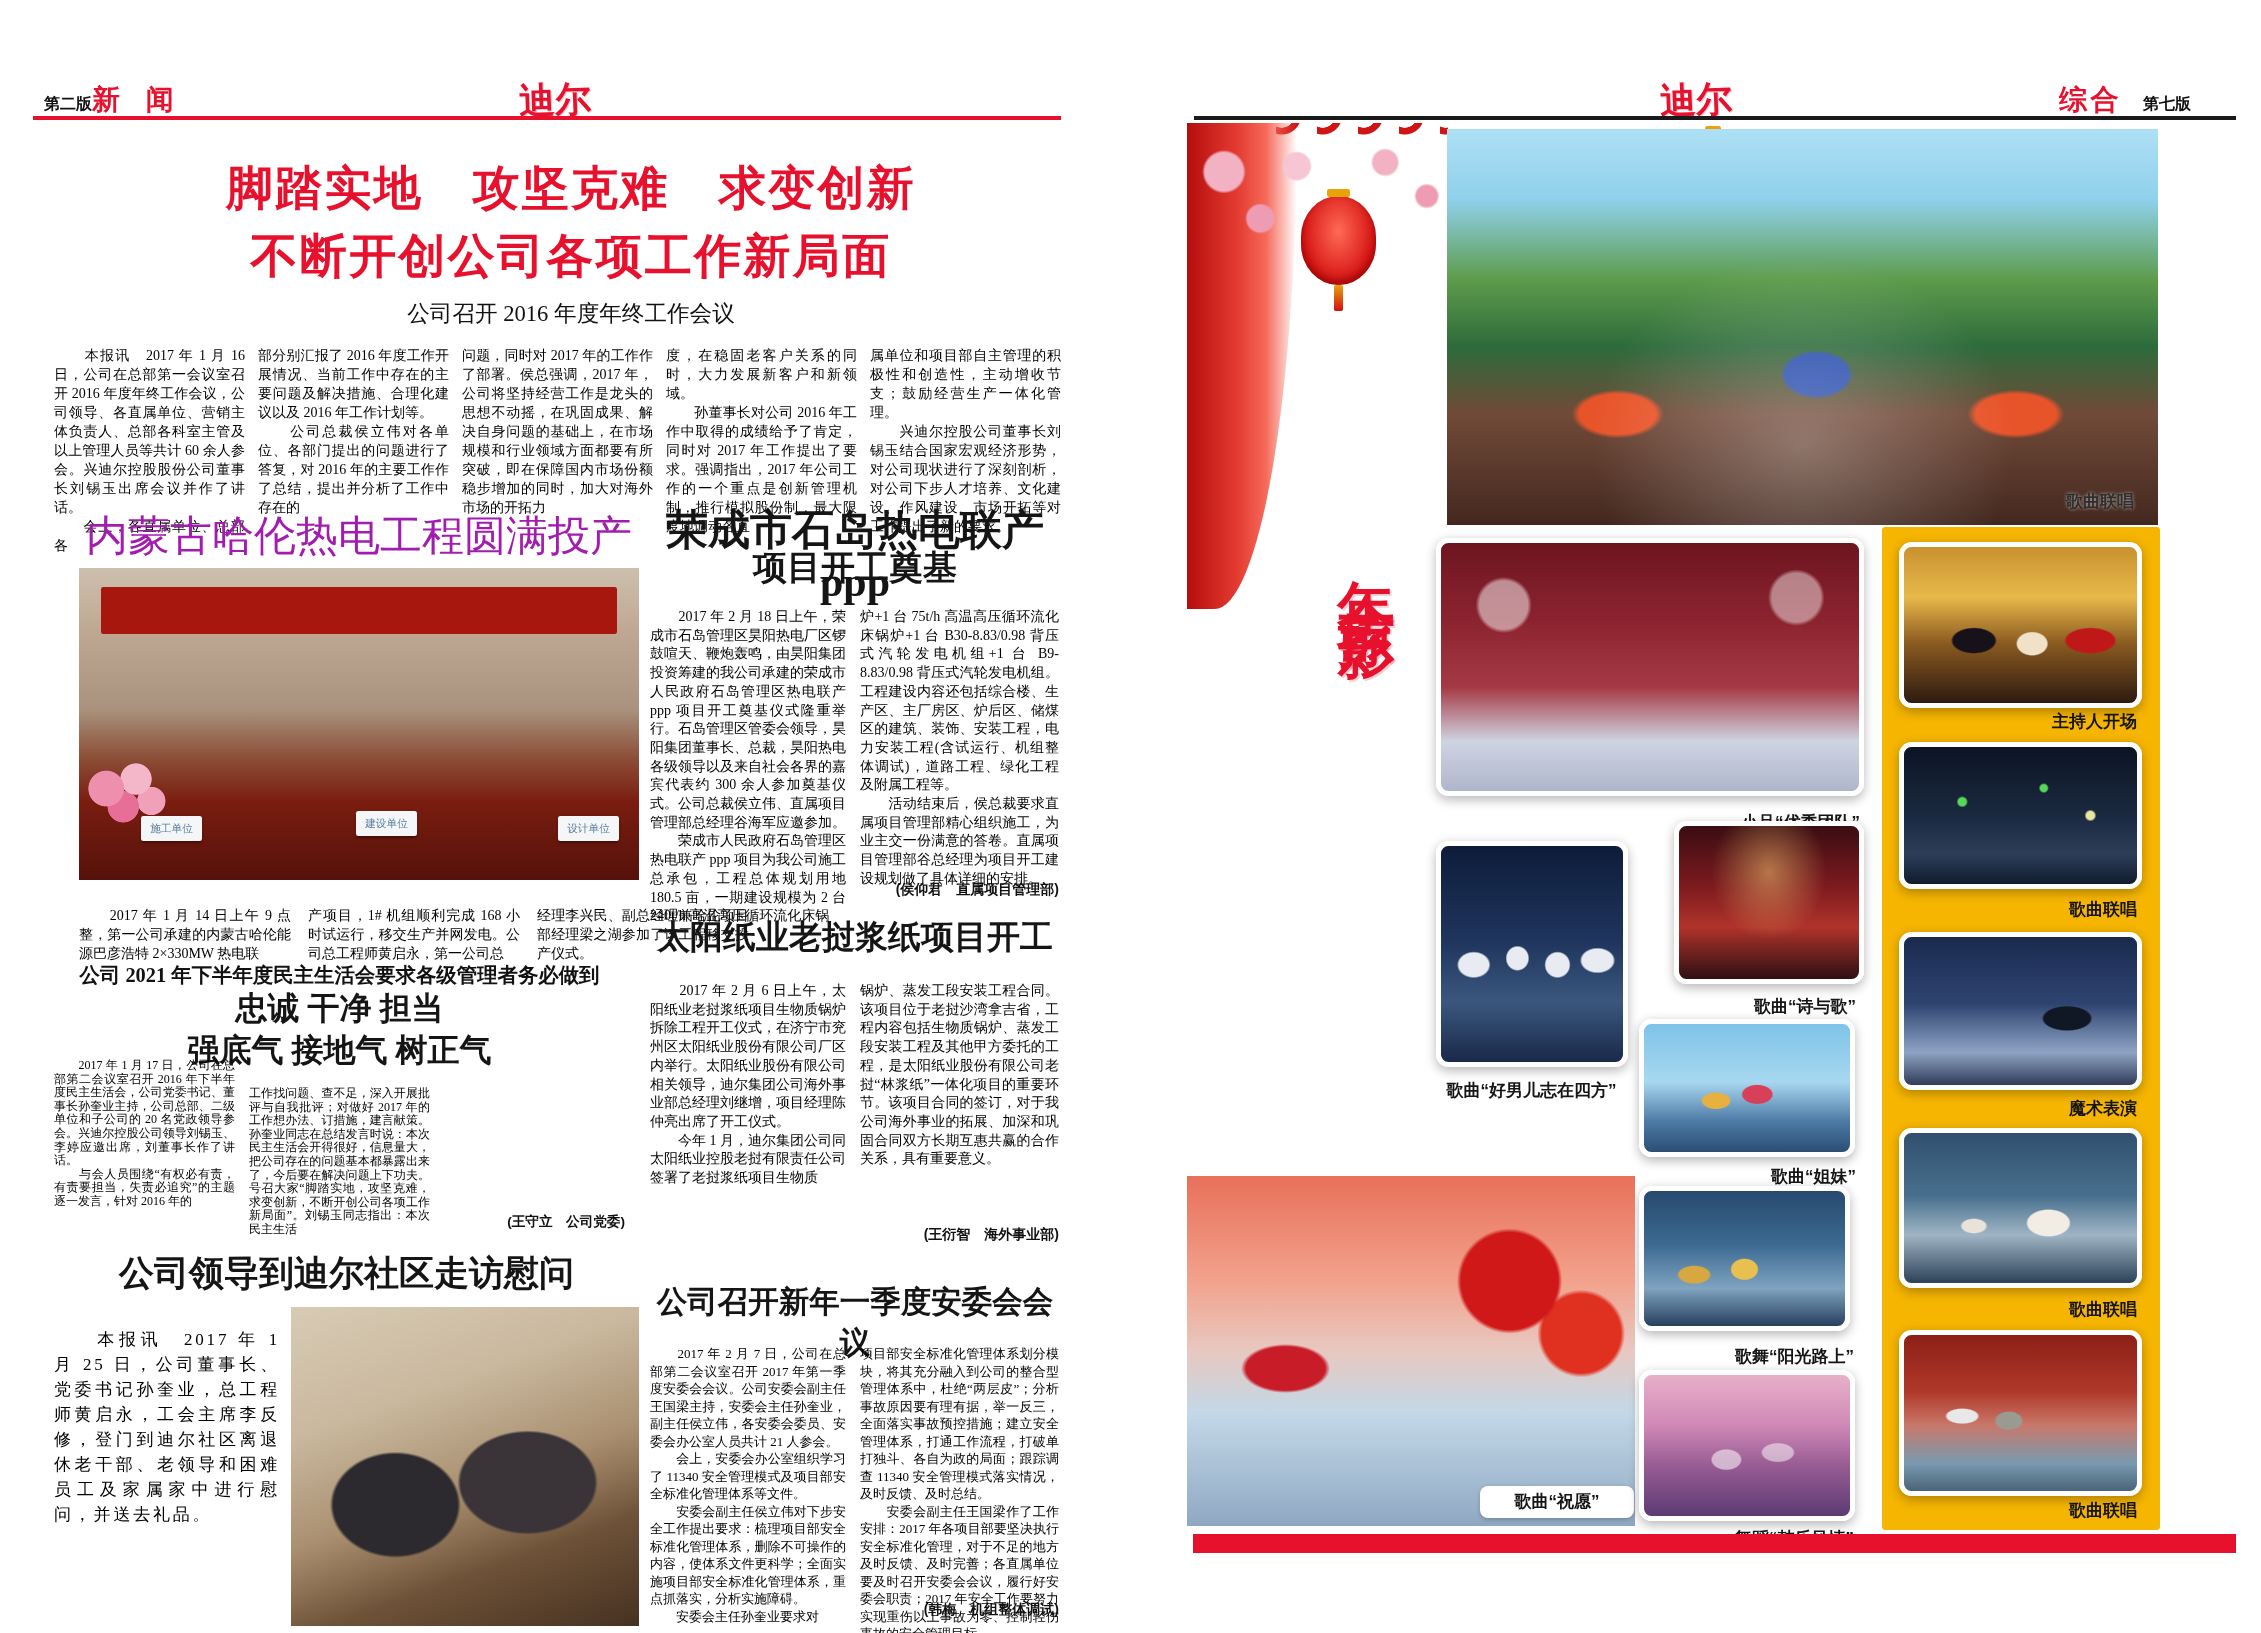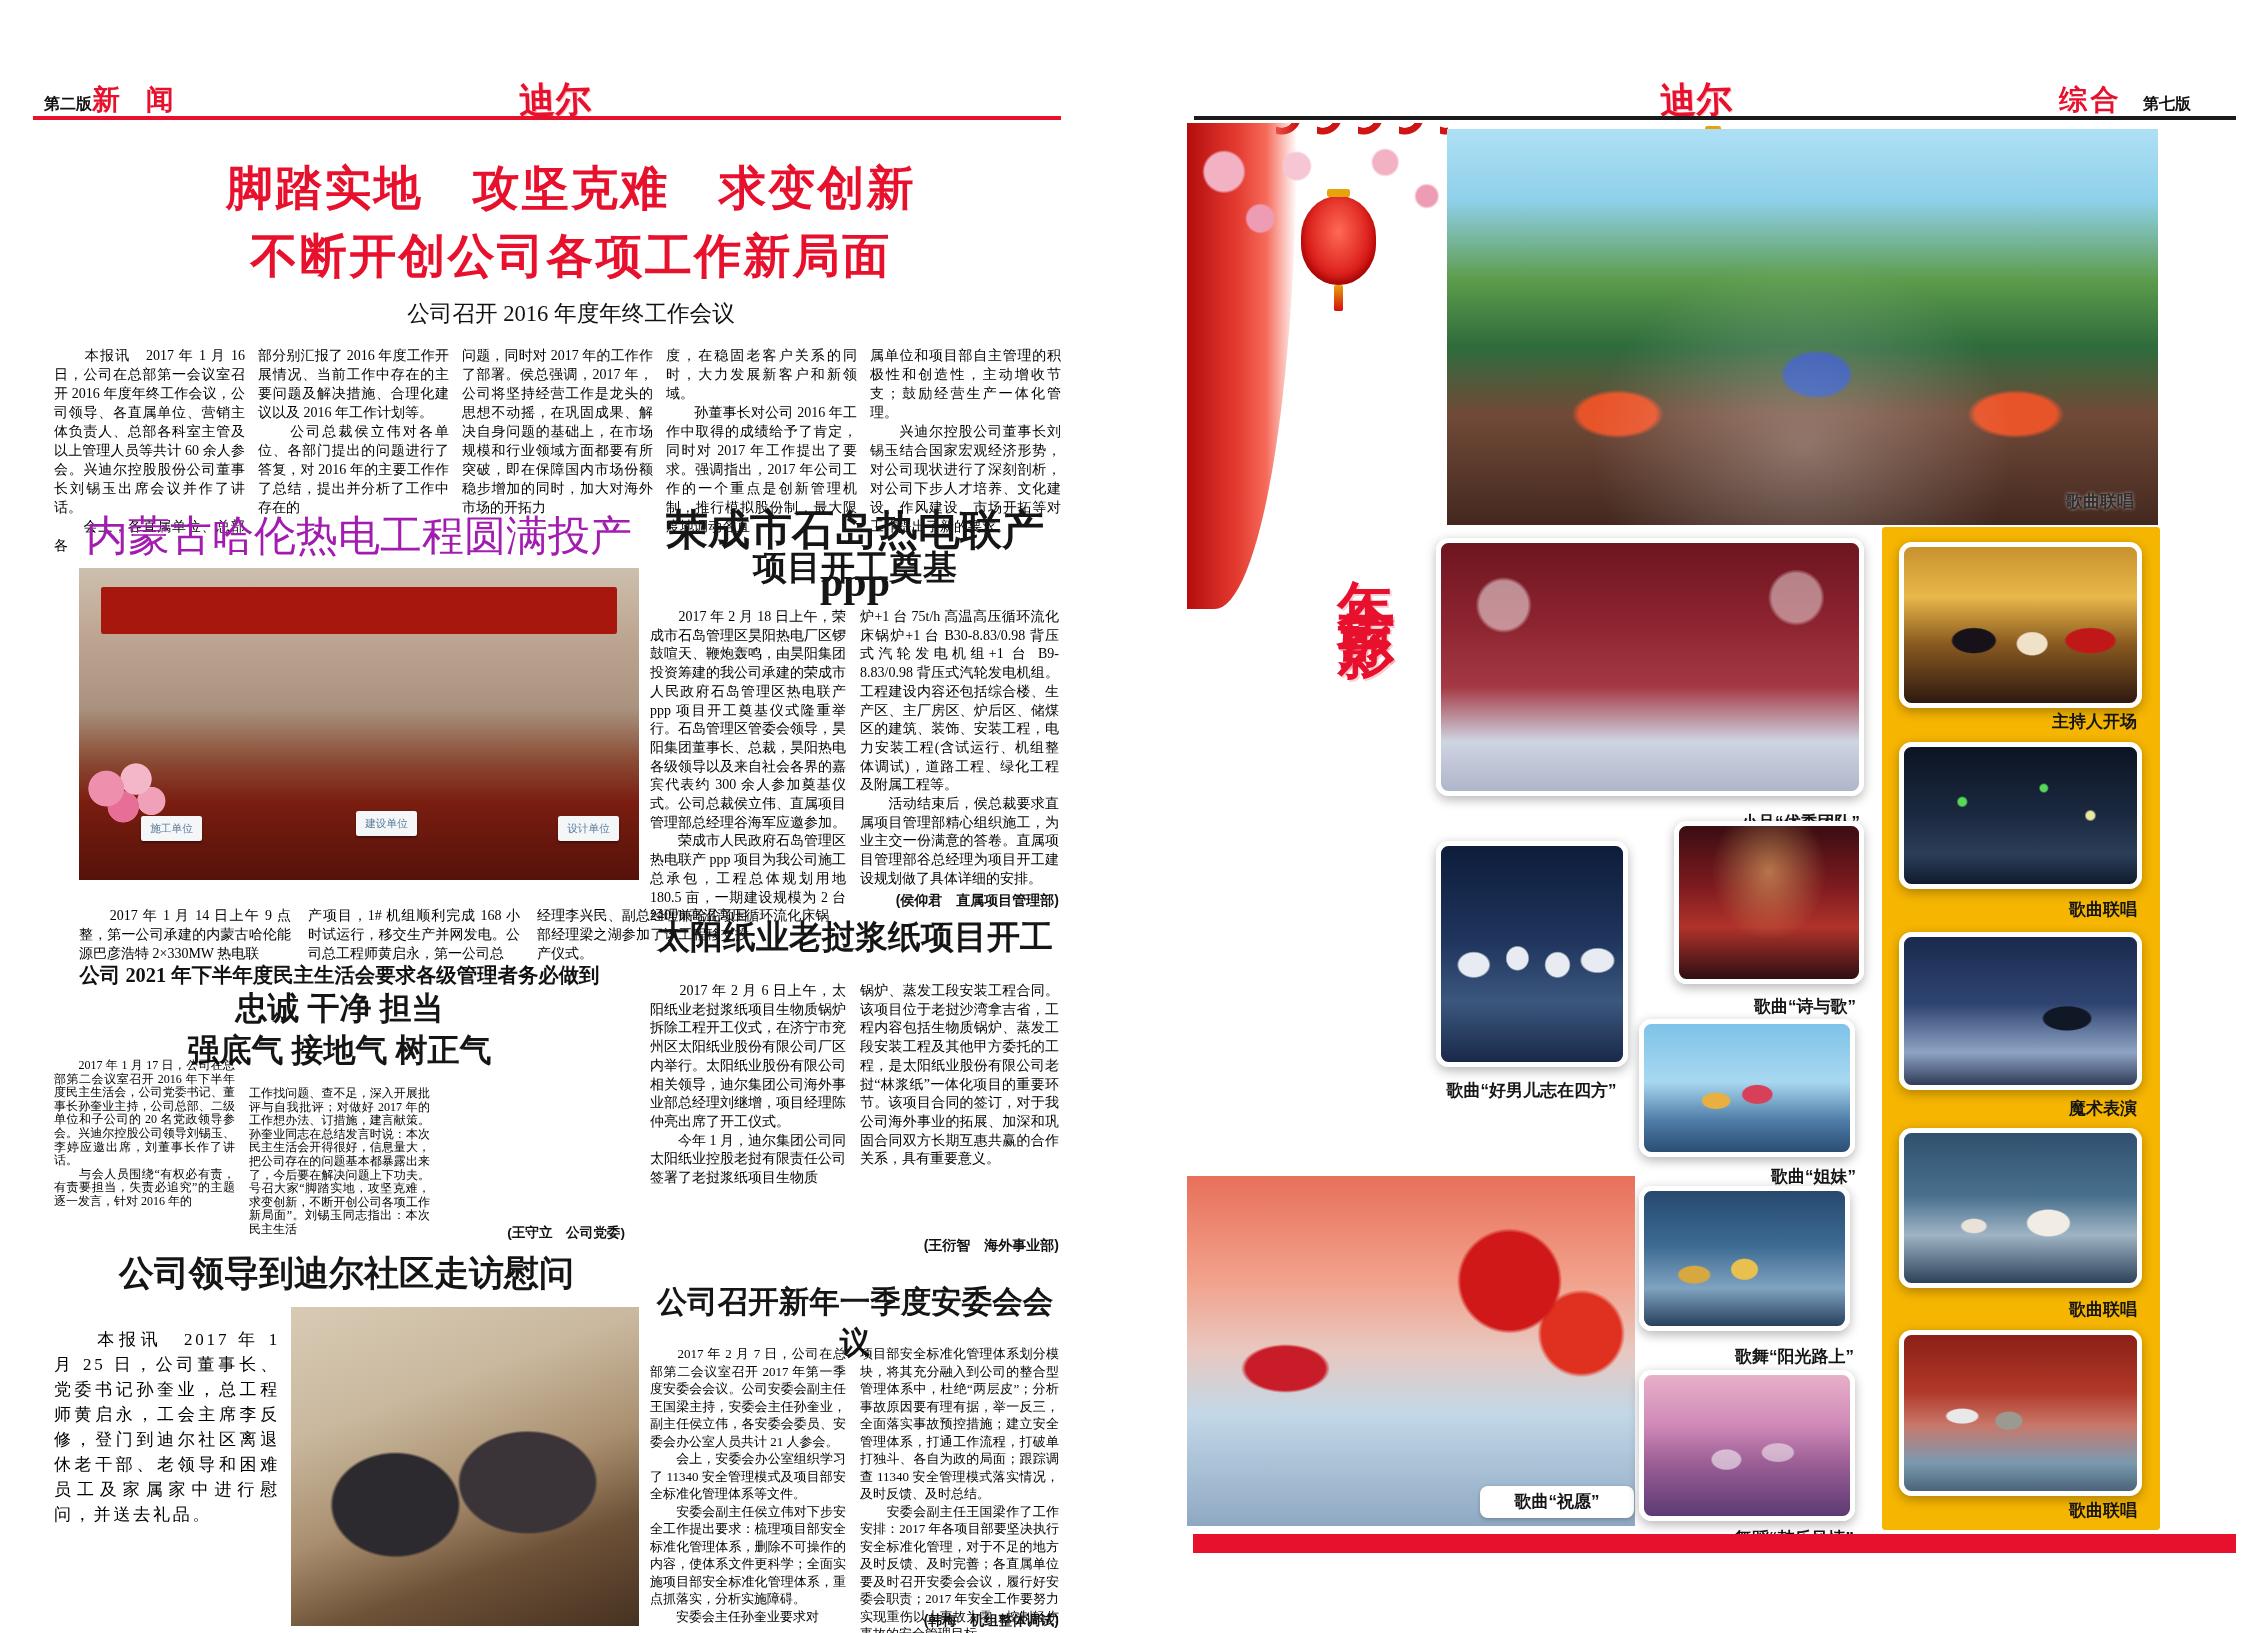--- a/index.html
+++ b/index.html
@@ -17,21 +17,21 @@
   .rule{height:4px;}
   
   .lead-h{width:916px;text-align:center;font-weight:900;font-size:47px;color:#e8112d;
           font-family:"Liberation Sans","DejaVu Sans",sans-serif;letter-spacing:2.3px;}
   .lead-sub{width:916px;text-align:center;font-size:22.6px;}
   .h-red-sans{font-weight:400;color:#a21caf;font-family:"Liberation Sans","DejaVu Sans",sans-serif;}
   .h-black-serif{font-weight:bold;color:#151515;}
   
   .bcol{position:absolute;text-align:justify;white-space:pre-line;color:#000000;}
   .byline{position:absolute;font-weight:bold;text-align:right;
-          font-family:"Liberation Sans","DejaVu Sans",sans-serif;margin-top:11px;}
+          font-family:"Liberation Sans","DejaVu Sans",sans-serif;}
   
   .ph{position:absolute;overflow:hidden;}
   .framed{border:5.7px solid #fff;border-radius:12.4px;box-shadow:0 3.4px 10.2px rgba(0,0,0,.28);}
   .p-meeting{background:linear-gradient(180deg,#cdbfae 0%,#bfa893 20%,#a9937e 45%,#8a4a33 62%,#7a1d10 75%,#55120a 100%);}
   .meeting-banner{position:absolute;left:4%;right:4%;top:6%;height:15%;background:#a8170e;border-radius:2.3px;}
   .meeting-bouquet{position:absolute;left:1%;bottom:14%;width:85px;height:73px;background:
       radial-gradient(circle at 25% 35%,#ee8fae 0 22%,transparent 23%),
       radial-gradient(circle at 60% 22%,#f3b7c9 0 20%,transparent 21%),
       radial-gradient(circle at 45% 60%,#e76f97 0 24%,transparent 25%),
       radial-gradient(circle at 78% 52%,#f0a0b8 0 18%,transparent 19%);}

